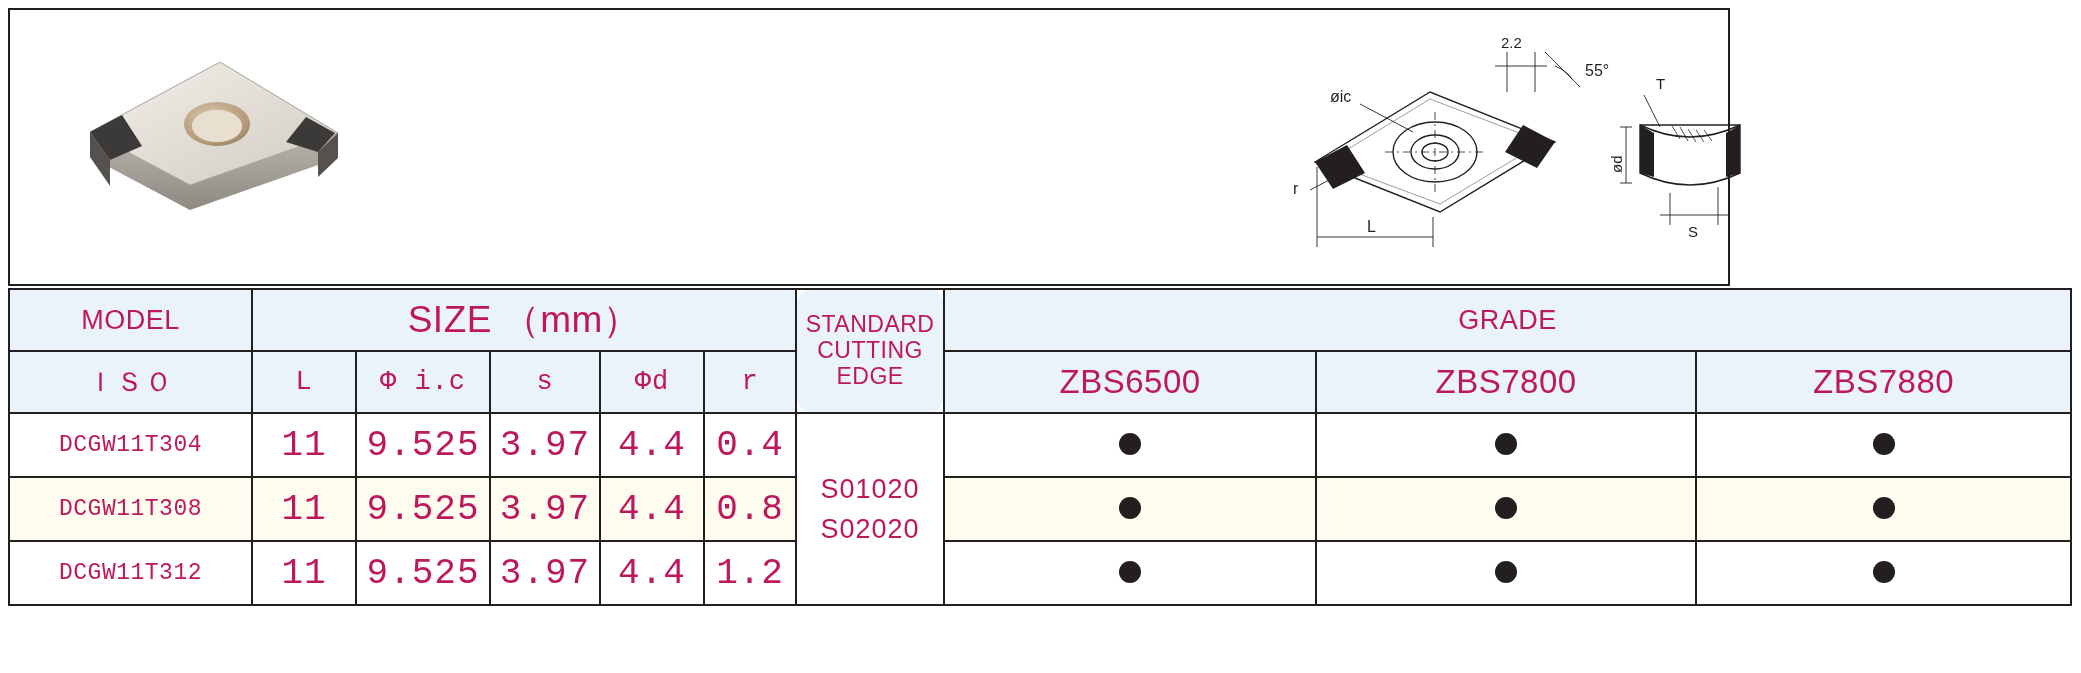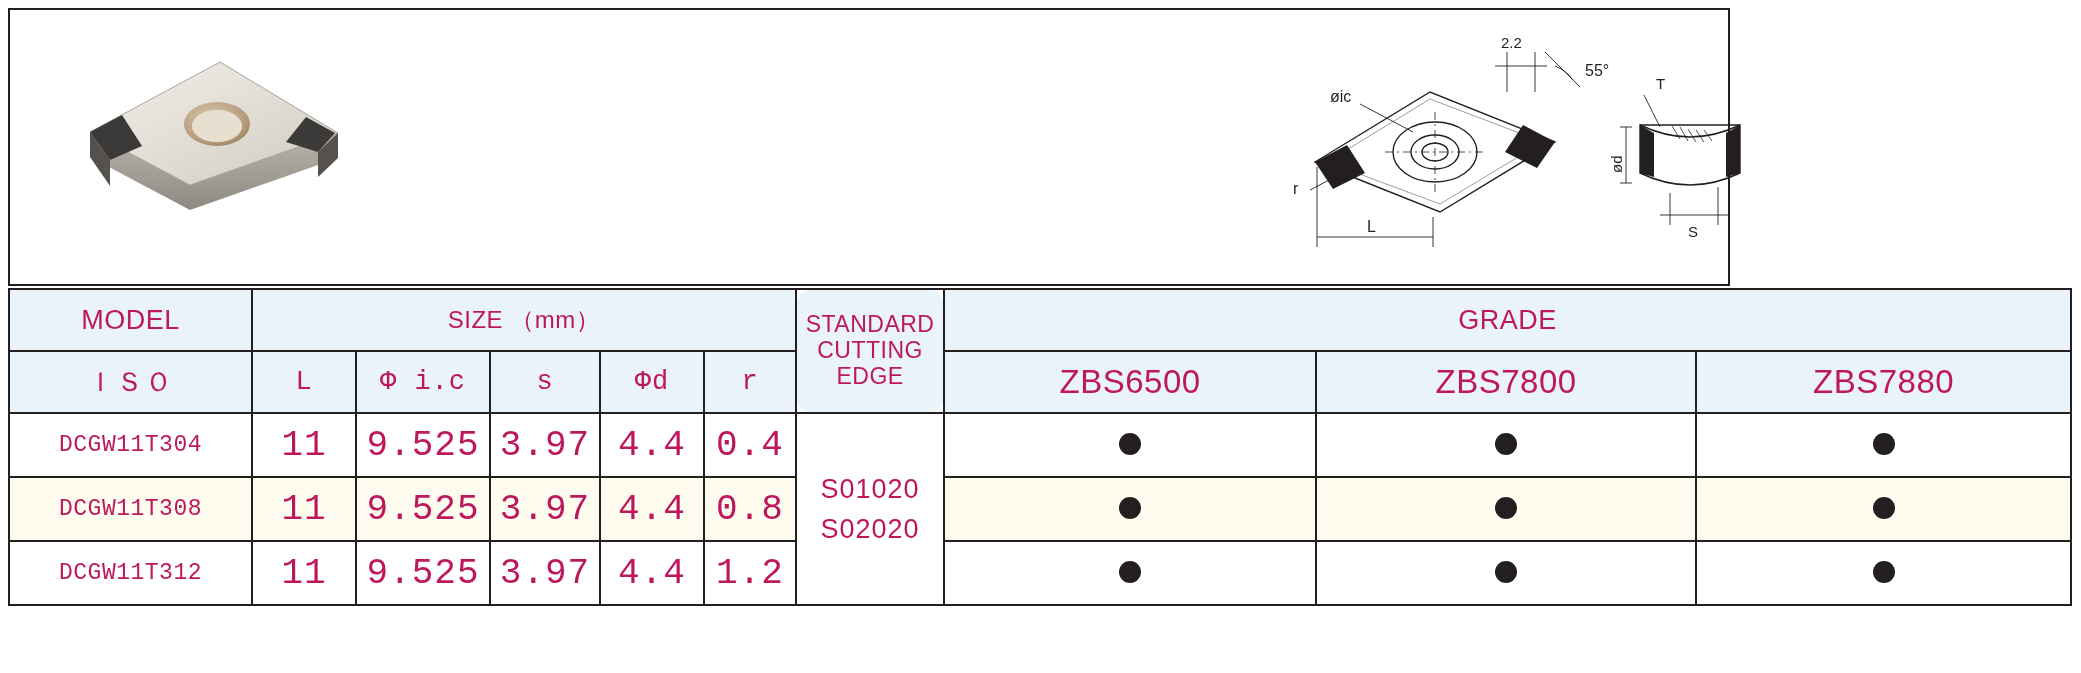--- a/index.html
+++ b/index.html
@@ -90,21 +90,21 @@
     font-family: "Liberation Mono", monospace;
     font-size: 27px;
     letter-spacing: 2px;
   }
   .hdr.dim {
     font-family: "Liberation Mono", monospace;
     font-size: 27px;
     letter-spacing: 1px;
   }
   .hdr.size-title {
-    font-size: 24px;
+    font-size: 37px;
   }
   .row-cell {
     height: 62px;
     font-size: 36px;
     font-family: "Liberation Mono", monospace;
     letter-spacing: 1px;
   }
   .row-cell.model {
     font-size: 23px;
     letter-spacing: 0.5px;

